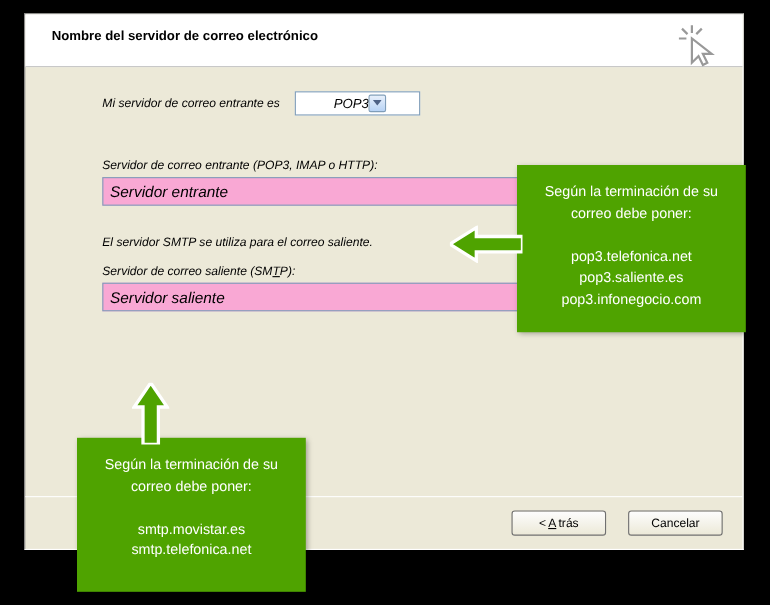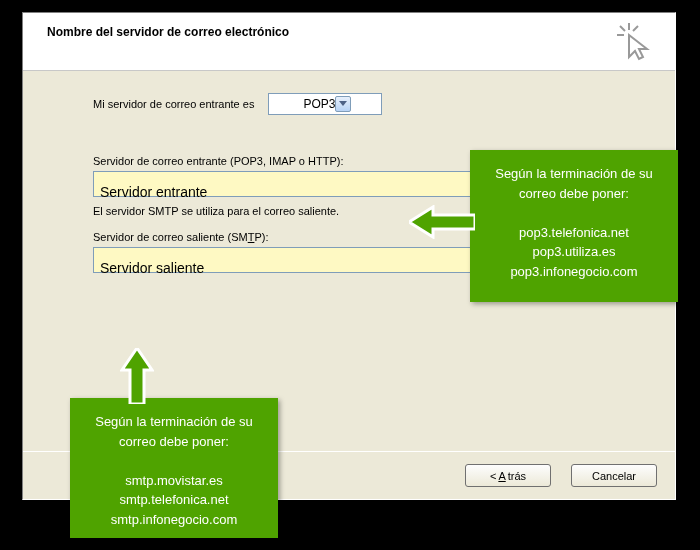--- a/index.html
+++ b/index.html
@@ -21,41 +21,42 @@
     height: 488px;
     background: #ece9d8;
     border: 1px solid #808080;
     border-right-color: #fff;
     border-bottom-color: #fff;
     display: flex;
     flex-direction: column;
   }
   .header {
     background: #fff;
-    height: 58px;
+    height: 48px;
     border-bottom: 1px solid #c8c8c8;
     position: relative;
     padding: 12px 16px 0 24px;
   }
   .header-title {
     font-weight: bold;
     font-size: 12px;
     color: #000;
   }
   .cursor-icon {
     position: absolute;
     right: 20px;
     top: 8px;
     color: #888;
   }
   .body {
     flex: 1;
     padding: 22px 38px 0 70px;
     color: #000;
     position: relative;
+    font-style: italic;
   }
   .row1 {
     display: flex;
     align-items: center;
     gap: 14px;
     margin-bottom: 40px;
   }
   .select {
     width: 114px;
     height: 22px;
@@ -75,28 +76,28 @@
     border-radius: 2px;
     display: flex;
     align-items: center;
     justify-content: center;
   }
   .select-btn svg { display:block; }
   .label { font-size: 11px; margin-bottom: 4px; }
   .input {
     width: 480px;
     height: 26px;
-    background: #fef9c3;
+    background: #f9a8d4;
     border: 1px solid #7f9db9;
-    padding: 12px 6px;
+    padding: 0 6px;
     font-size: 14px;
     display: flex;
-    align-items: flex-start;
-  }
-  .note { margin: 8px 0 14px; }
+    align-items: center;
+  }
+  .note { margin: 28px 0 14px; }
   .buttons {
     height: 48px;
     border-top: 1px solid #fff;
     display: flex;
     align-items: center;
     justify-content: flex-end;
     gap: 8px;
     padding-right: 18px;
   }
   .btn {
@@ -202,35 +203,34 @@
     <div class="btn btn-cancel">
       <span>Cancelar</span>
     </div>
   </div>
 </div>
 
 <div class="popup popup-right">
   <div>Según la terminación de su correo debe poner:</div>
   <br>
   <div>pop3.telefonica.net</div>
-  <div>pop3.utiliza.es</div>
+  <div>pop3.saliente.es</div>
   <div>pop3.infonegocio.com</div>
 </div>
 
 <div class="arrow-left">
   <svg width="66" height="34">
     <path d="M0 17 L24 2 L24 10 L66 10 L66 24 L24 24 L24 32 Z" fill="#4fa300" stroke="#fff" stroke-width="3"></path>
   </svg>
 </div>
 
 <div class="popup popup-bottom">
   <div>Según la terminación de su correo debe poner:</div>
   <br>
   <div>smtp.movistar.es</div>
   <div>smtp.telefonica.net</div>
-  <div>smtp.infonegocio.com</div>
 </div>
 
 <div class="arrow-up">
   <svg width="34" height="56">
     <path d="M17 0 L32 22 L24 22 L24 56 L10 56 L10 22 L2 22 Z" fill="#4fa300" stroke="#fff" stroke-width="3"></path>
   </svg>
 </div>
 
 </body></html>

